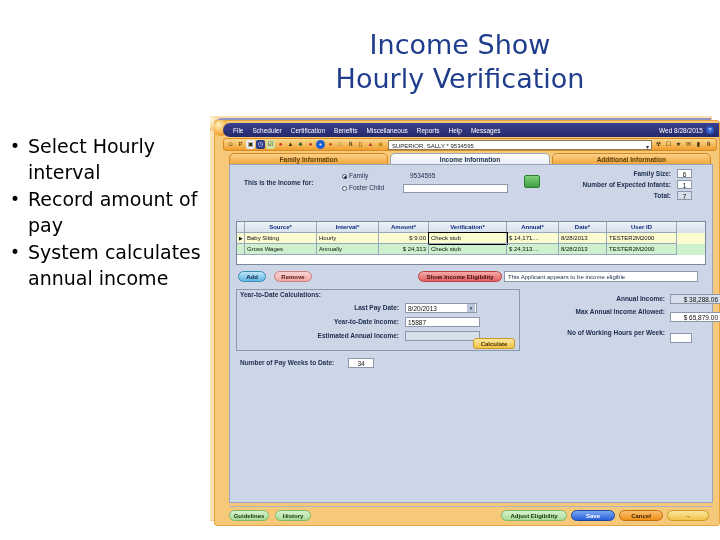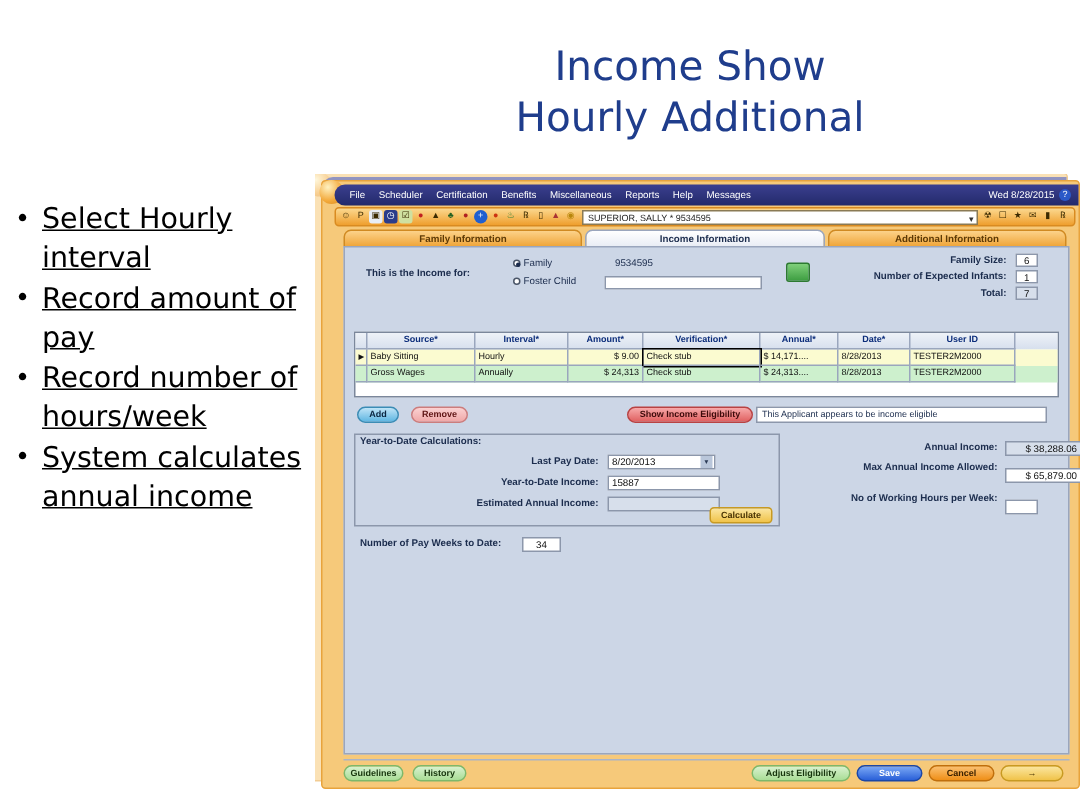--- a/index.html
+++ b/index.html
@@ -23,21 +23,21 @@
   }
 
   
   #bullets {
     position:absolute; left:6px; top:133px; width:200px;
     color:#000;
     font-family:"DejaVu Sans", sans-serif;
     font-size:19px; line-height:26px;
   }
   #bullets ul { margin:0; padding:0 0 0 22px; list-style:none; }
-  #bullets li { position:relative; margin-bottom:1px;text-decoration:underline; }
+  #bullets li { position:relative; margin-bottom:1px; }
   #bullets li:before {
     content:"\2022"; position:absolute; left:-18px; top:0;
     font-size:17px;
   }
 
   
   #app-shot {
     position:absolute; left:210px; top:116px; width:510px; height:410px;
     overflow:hidden;
   }
@@ -222,28 +222,27 @@
   .sep {
     position:absolute; left:14px; right:6px; bottom:18px; height:1px;
     background:#aab4c6;
   }
 </style>
 </head>
 <body>
 
 <div id="slide-title">
   <div>Income Show</div>
-  <div>Hourly Additional</div>
+  <div>Hourly Verification</div>
 </div>
 
 <div id="bullets">
   <ul>
     <li>Select Hourly interval</li>
     <li>Record amount of pay</li>
-    <li>Record number of hours/week</li>
     <li>System calculates annual income</li>
   </ul>
 </div>
 
 <div id="app-shot">
 
   <div class="ghost">
     <div class="win">
       <div class="orb"></div>
       <div class="menubar">

